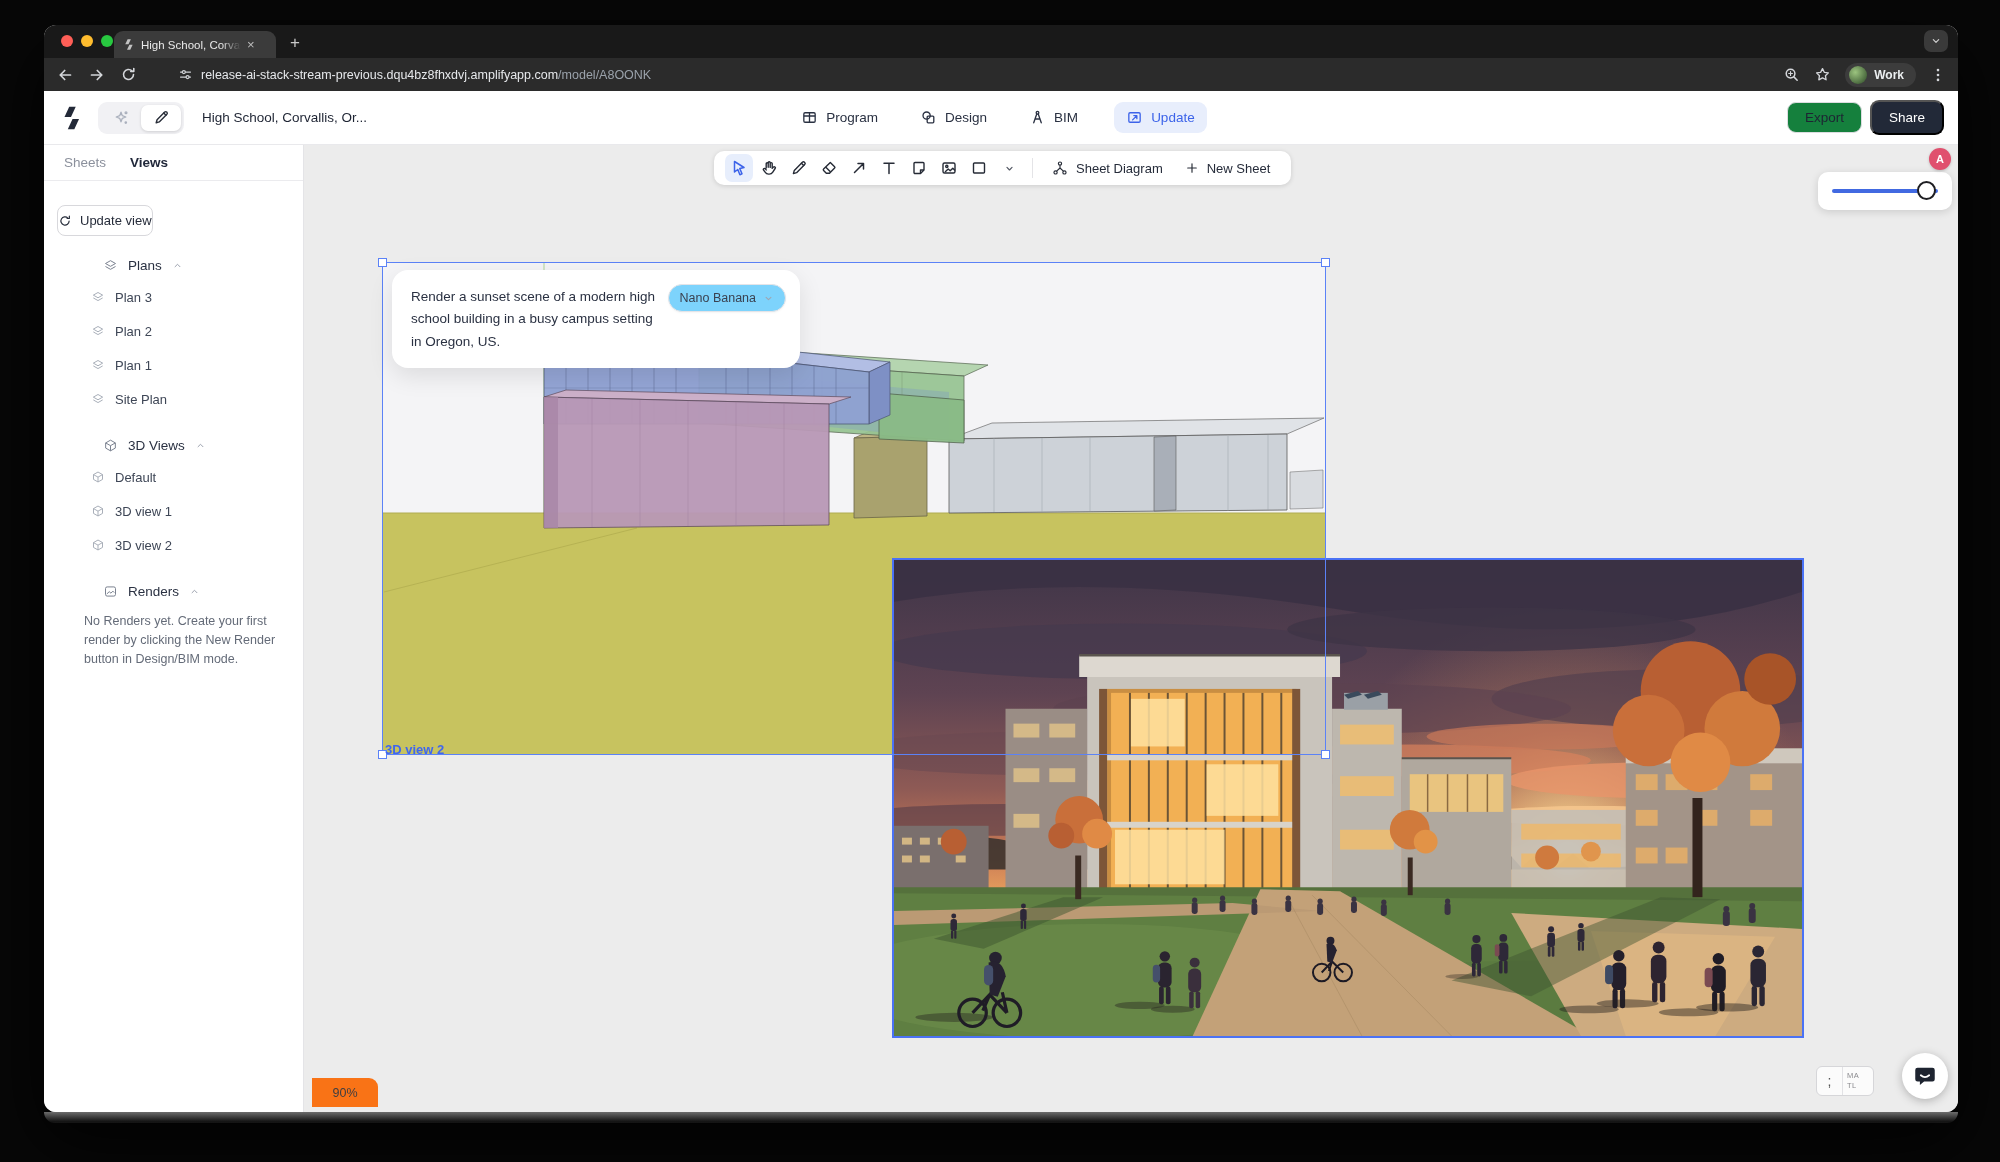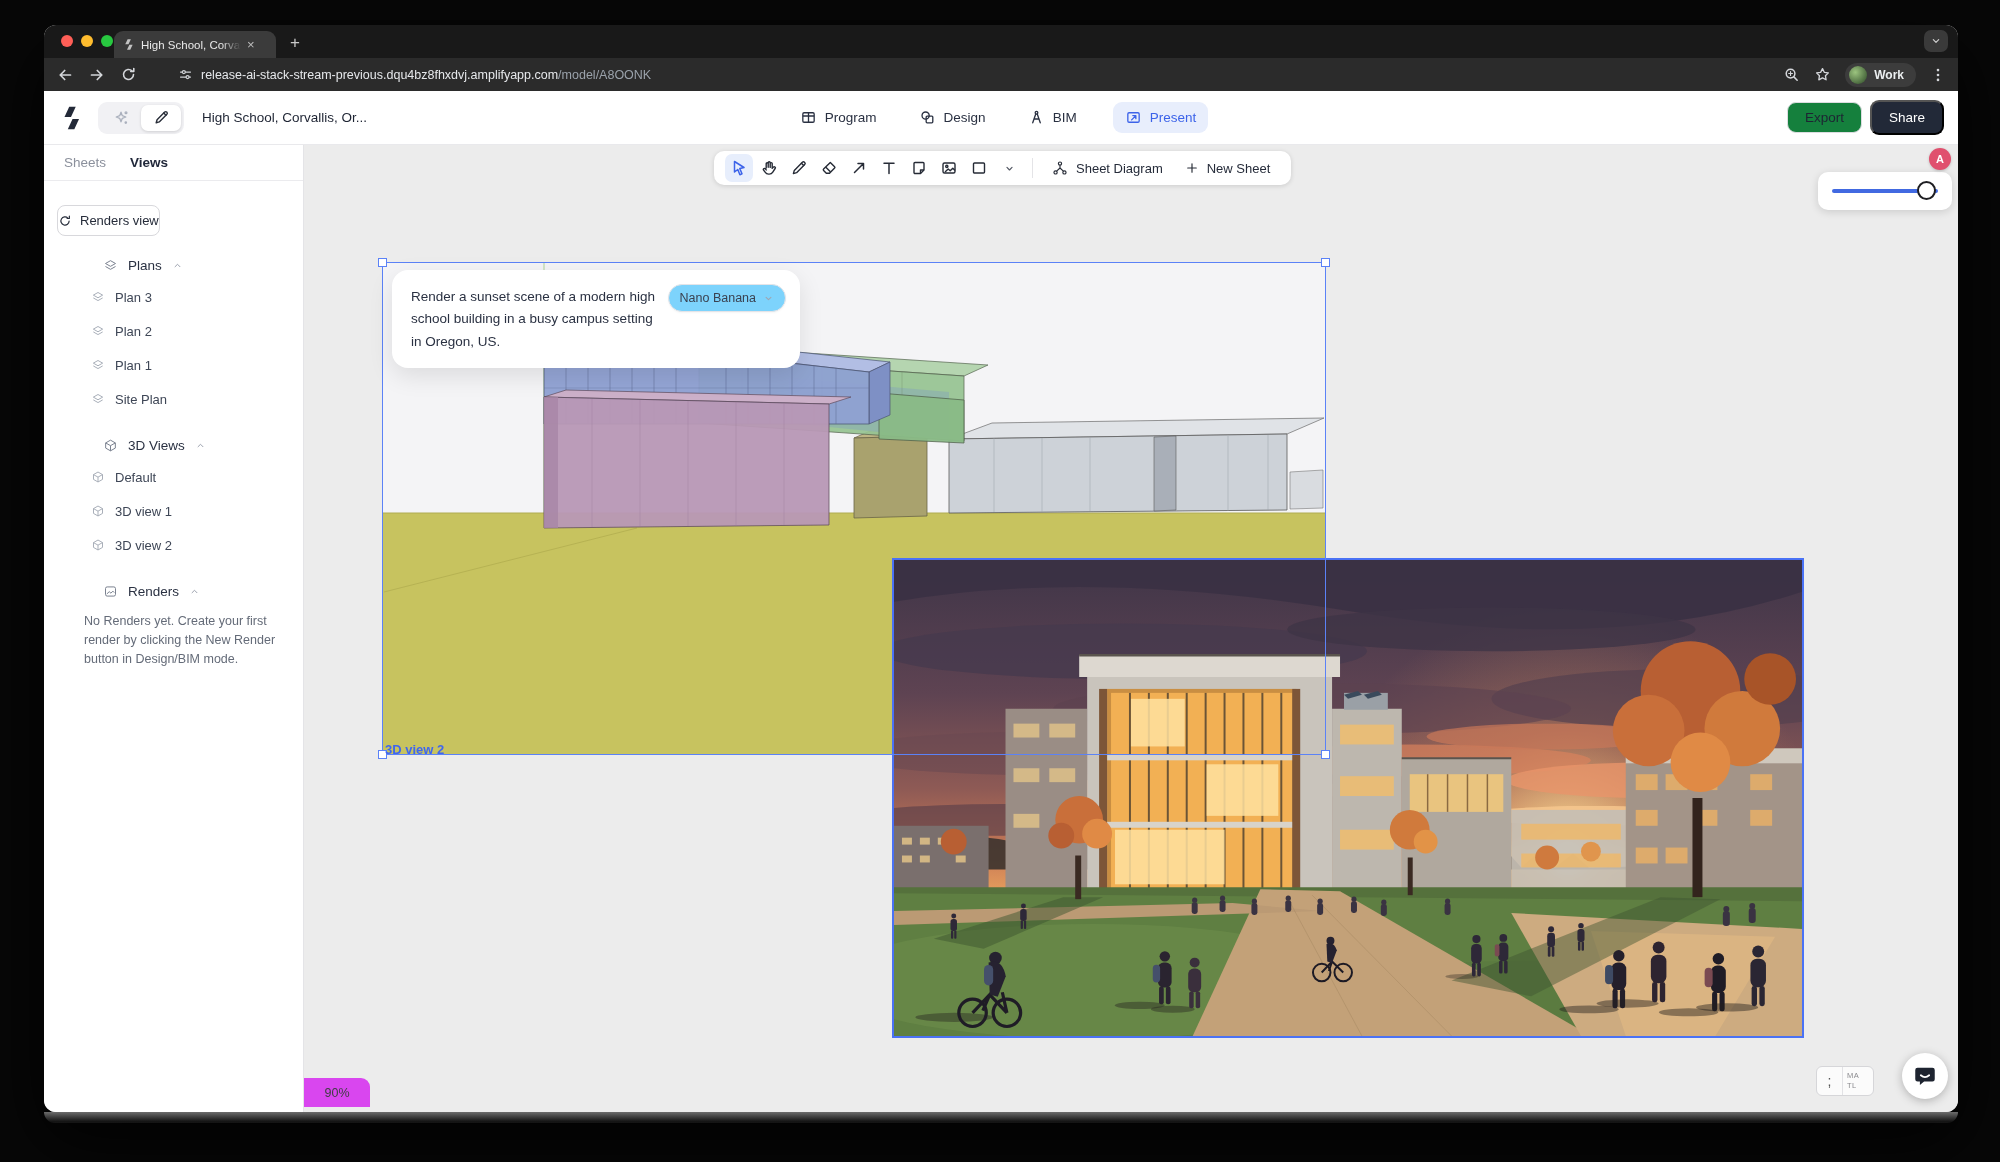--- a/index.html
+++ b/index.html
@@ -96,21 +96,21 @@
 
   
   .prompt-card { position:absolute; left:88px; top:125px; width:408px; height:98px; background:#fff;
                  border-radius:16px; box-shadow:0 8px 24px rgba(0,0,0,.10); padding:16px 14px 14px 19px; z-index:10; }
   .model-pill { float:right; display:flex; align-items:center; gap:7px; border:1px solid #e4e4e8; border-radius:999px;
                 padding:6px 11px; font-size:12.5px; color:#3a4150; background:#7dd3fc; margin:-2px 0 6px 10px;
                 box-shadow:0 1px 2px rgba(0,0,0,.04); }
   .prompt-text { font-size:13.5px; color:#2a3142; line-height:1.65; }
 
   
-  .zoom-badge { position:absolute; left:0; bottom:5px; width:66px; height:29px; background:#d946ef;
+  .zoom-badge { position:absolute; left:8px; bottom:5px; width:66px; height:29px; background:#f97316;
                 border-radius:0 9px 0 0; display:flex; align-items:center; justify-content:center;
                 font-size:12.5px; color:#3e3e42; z-index:20; }
   .shortcut-badge { position:absolute; right:84px; bottom:16px; width:58px; height:30px; background:#fbfbfb;
                 border:1px solid #d6d6d9; border-radius:6px; display:flex; overflow:hidden; z-index:20; }
   .sc-key { width:26px; display:flex; align-items:center; justify-content:center; font-size:14px; color:#555;
             border-right:1px solid #e2e2e5; }
   .sc-hint { flex:1; padding:4px 0 16px 4px; font-size:7.5px; line-height:1.3; color:#8a8a8e; letter-spacing:.5px; }
   .chat-fab { position:absolute; right:10px; bottom:13px; width:46px; height:46px; border-radius:50%; background:#fff;
               box-shadow:0 2px 10px rgba(0,0,0,.25); display:flex; align-items:center; justify-content:center; z-index:21; }
   .slider-card { position:absolute; right:6px; top:27px; width:134px; height:38px; background:#fff; border-radius:10px;
@@ -256,21 +256,21 @@
           </span>
           <span>BIM</span>
         </div>
         <div class="navitem active">
           <span class="ic">
             <svg width="17" height="17" viewBox="0 0 18 18" fill="none" stroke="#3c63e9" stroke-width="1.4" stroke-linecap="round" stroke-linejoin="round">
                 <rect x="3" y="4" width="12" height="10" rx="1.3"></rect>
                 <path d="M7 11.5 L11.5 7 M11.5 7 v3.2 M11.5 7 h-3.2"></path>
               </svg>
           </span>
-          <span>Present</span>
+          <span>Update</span>
         </div>
       </div>
 
       <div class="hdr-right">
         <button class="btn-export">Export</button>
         <button class="btn-share">Share</button>
       </div>
     </div>
 
     <div class="main">
@@ -279,21 +279,21 @@
         <div class="sb-tabs">
           <span class="sb-tab">Sheets</span>
           <span class="sb-tab active">Views</span>
         </div>
         <button class="update-btn">
           <span class="ic">
             <svg width="14" height="14" viewBox="0 0 18 18" fill="none" stroke="#262c3a" stroke-width="1.5" stroke-linecap="round" stroke-linejoin="round">
                 <path d="M14.3 9 a5.3 5.3 0 1 1-1.6-3.8 M14.6 2.8 v3 h-3"></path>
               </svg>
           </span>
-          <span>Renders view</span>
+          <span>Update view</span>
         </button>
 
         <div class="section">
           <div class="sec-head">
             <span class="ic">
               <svg width="15" height="15" viewBox="0 0 18 18" fill="none" stroke="#7b8290" stroke-width="1.2" stroke-linejoin="round">
                   <path d="M9 3.2 L15 6.6 9 10 3 6.6 Z"></path>
                   <path d="M15 10.2 L9 13.6 3 10.2"></path>
                 </svg>
             </span>

